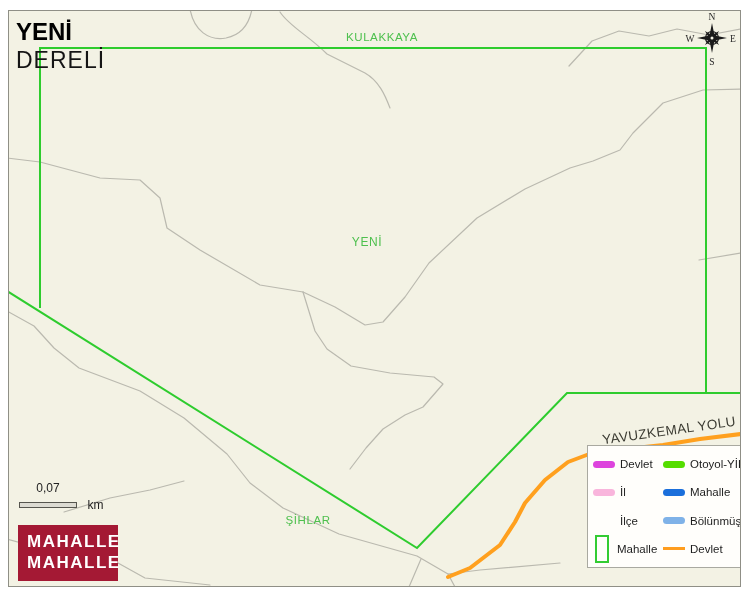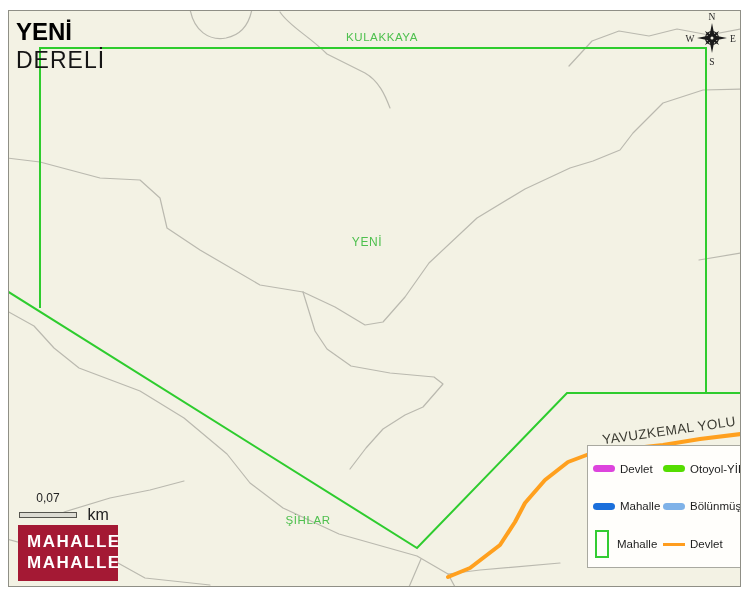--- a/index.html
+++ b/index.html
@@ -18,27 +18,27 @@
   .map-label{
     position:absolute;font-size:11.5px;letter-spacing:0.6px;text-align:center;
     white-space:nowrap;
   }
   .road-label{
     position:absolute;left:592px;top:412px;width:136px;text-align:center;
     font-size:13.5px;color:#3c3c33;letter-spacing:0.4px;transform:rotate(-8deg);
     white-space:nowrap;
   }
   
-  .scalebar{position:absolute;left:10px;top:480px;width:110px;}
+  .scalebar{position:absolute;left:10px;top:470px;width:110px;}
   .scalebar .val{width:58px;text-align:center;font-size:12px;color:#222;}
   .scalebar .bar{
     width:56px;height:4px;background:#dcdbd2;border:1px solid #55554e;
     display:inline-block;vertical-align:middle;
   }
-  .scalebar .unit{font-size:16px;color:#222;display:inline-block;margin-left:6px;vertical-align:middle;}
+  .scalebar .unit{font-size:12px;color:#222;display:inline-block;margin-left:6px;vertical-align:middle;}
   
   .logo{
     position:absolute;left:9px;top:514px;width:100px;height:56px;
     padding:6px 0 0 9px;box-sizing:border-box;
   }
   .logo div{
     color:#fff;font-weight:bold;font-size:17px;line-height:21px;letter-spacing:1.5px;
     font-family:"Liberation Sans", sans-serif;
   }
   
@@ -124,22 +124,30 @@
   <div class="legend">
     <div class="legend-item">
       <span class="sw sw-line" style="background: rgb(221, 68, 221);"></span>
       <span class="label">Devlet</span>
     </div>
     <div class="legend-item">
       <span class="sw sw-line" style="background: rgb(85, 221, 0);"></span>
       <span class="label">Otoyol-YİD</span>
     </div>
     <div class="legend-item">
+      <span class="sw sw-line" style="background: rgb(249, 181, 220);"></span>
+      <span class="label">İl</span>
+    </div>
+    <div class="legend-item">
       <span class="sw sw-line" style="background: rgb(27, 111, 219);"></span>
       <span class="label">Mahalle</span>
+    </div>
+    <div class="legend-item">
+      <span class="sw sw-none"></span>
+      <span class="label">İlçe</span>
     </div>
     <div class="legend-item">
       <span class="sw sw-line" style="background: rgb(127, 178, 232);"></span>
       <span class="label">Bölünmüş Y</span>
     </div>
     <div class="legend-item">
       <span class="sw sw-rect" style="border-color: rgb(51, 204, 51);"></span>
       <span class="label">Mahalle</span>
     </div>
     <div class="legend-item">

